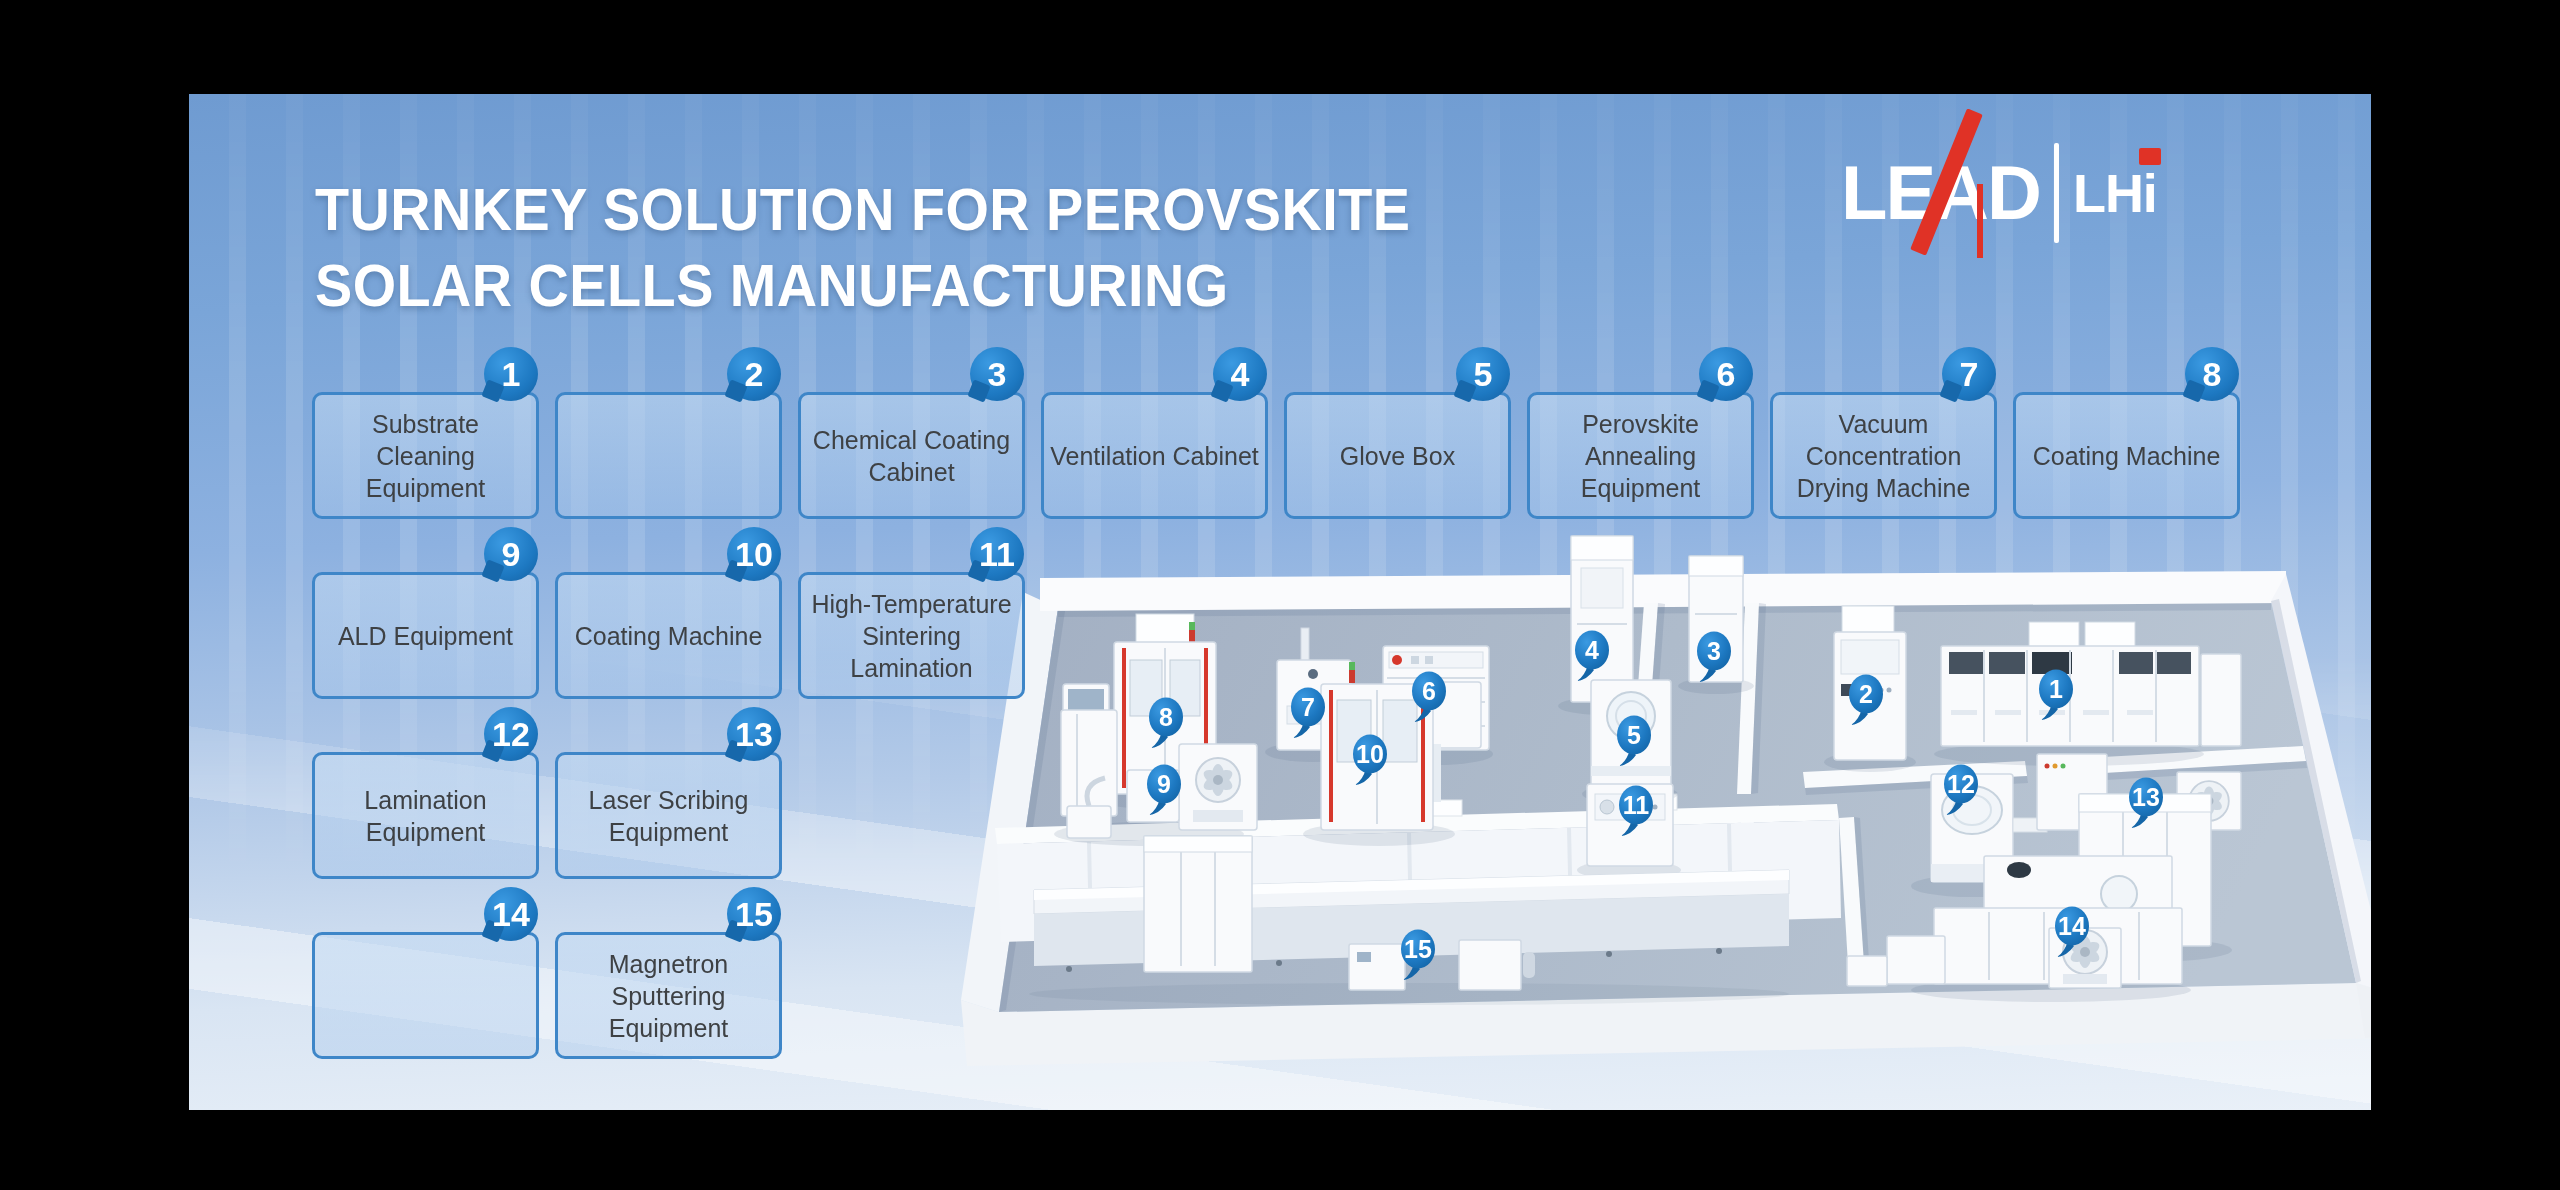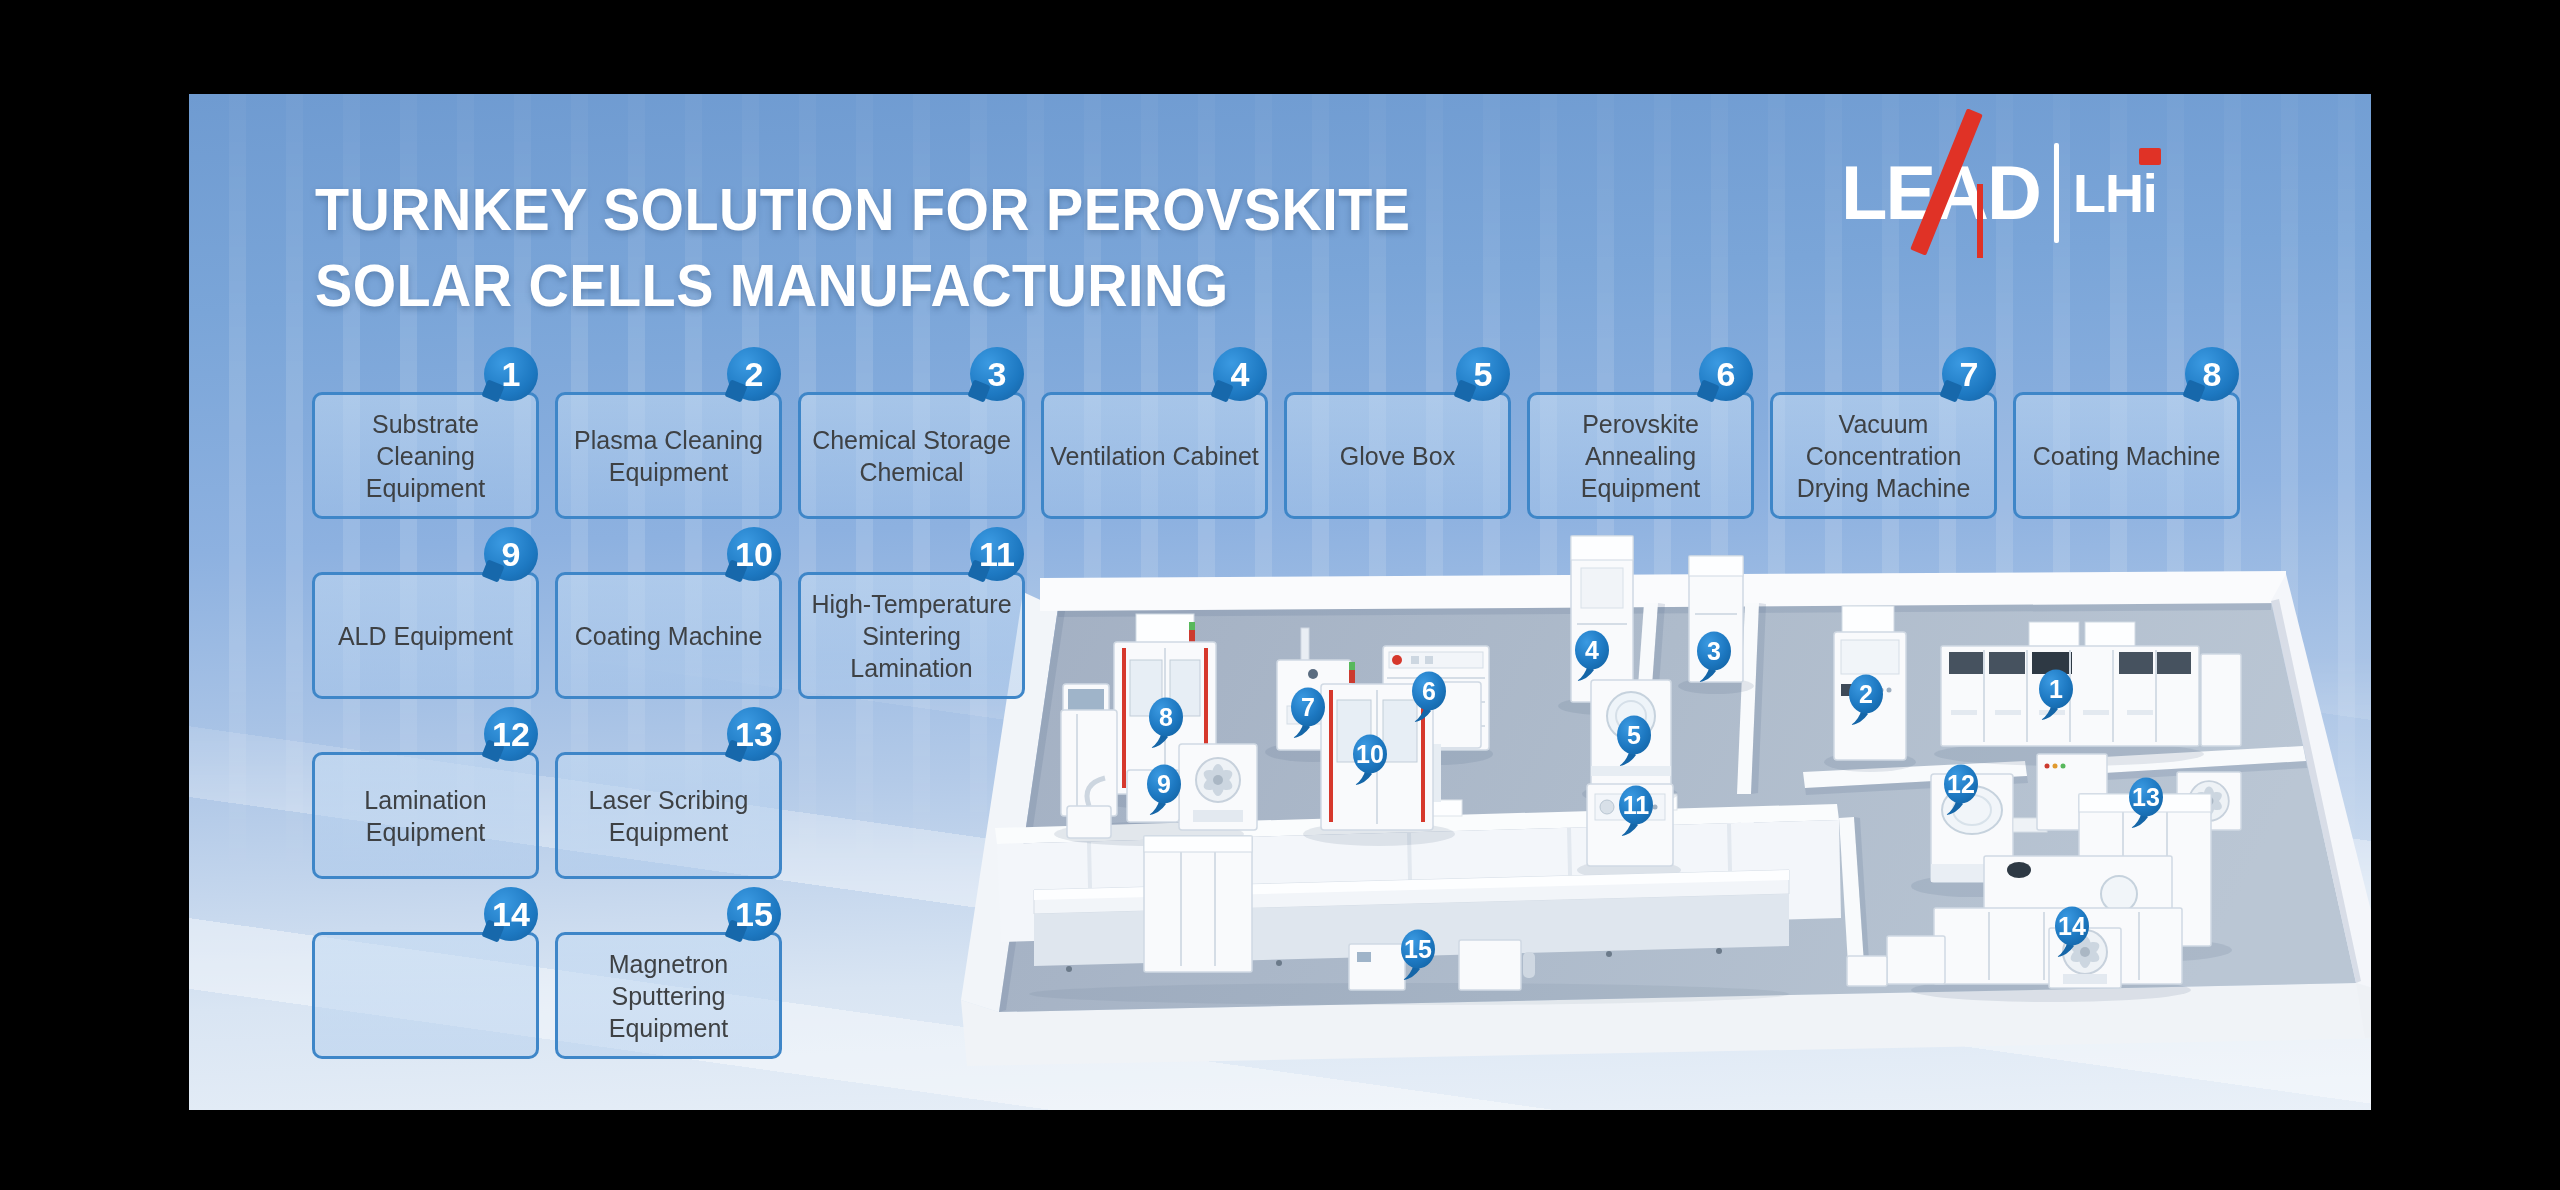--- a/index.html
+++ b/index.html
@@ -428,25 +428,24 @@
         </g>
     </svg>
 
     <div id="equipment-grid">
         <div class="eq-box" style="left: 123px; top: 298px;">
           <span class="eq-badge">1</span>
           <div>Substrate Cleaning Equipment</div>
         </div>
         <div class="eq-box" style="left: 366px; top: 298px;">
           <span class="eq-badge">2</span>
-          <div>Plasma Cleaning Equipment</div>
         </div>
         <div class="eq-box" style="left: 609px; top: 298px;">
           <span class="eq-badge">3</span>
-          <div>Chemical Storage Chemical</div>
+          <div>Chemical Coating Cabinet</div>
         </div>
         <div class="eq-box" style="left: 852px; top: 298px;">
           <span class="eq-badge">4</span>
           <div>Ventilation Cabinet</div>
         </div>
         <div class="eq-box" style="left: 1095px; top: 298px;">
           <span class="eq-badge">5</span>
           <div>Glove Box</div>
         </div>
         <div class="eq-box" style="left: 1338px; top: 298px;">

